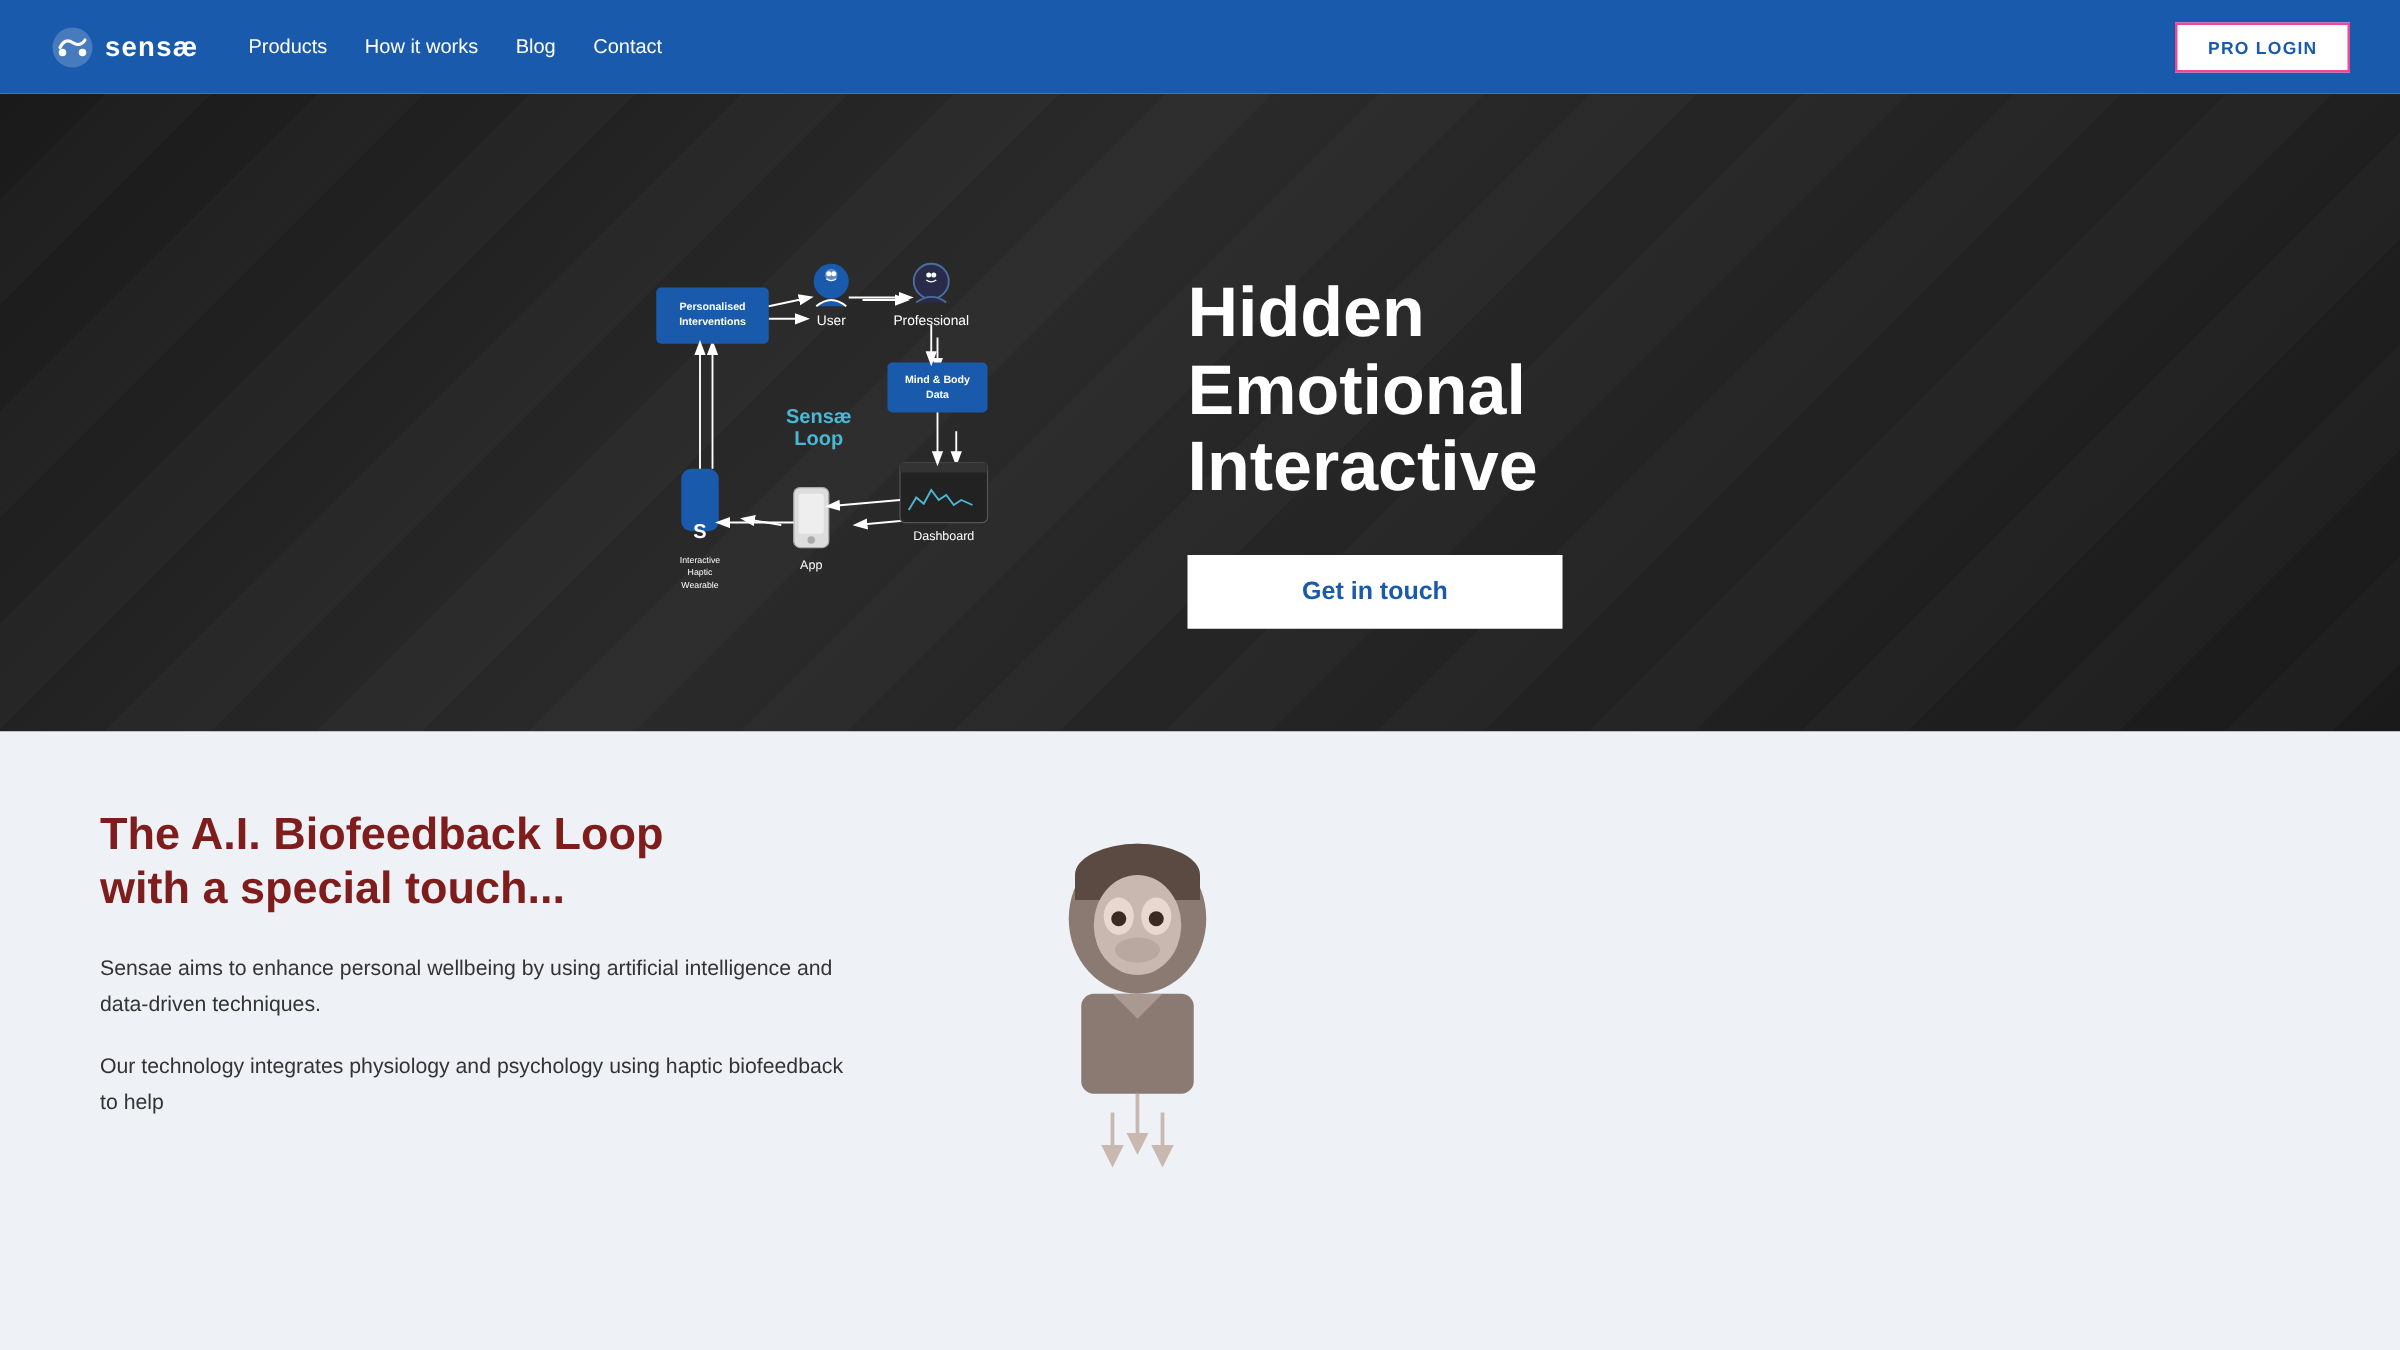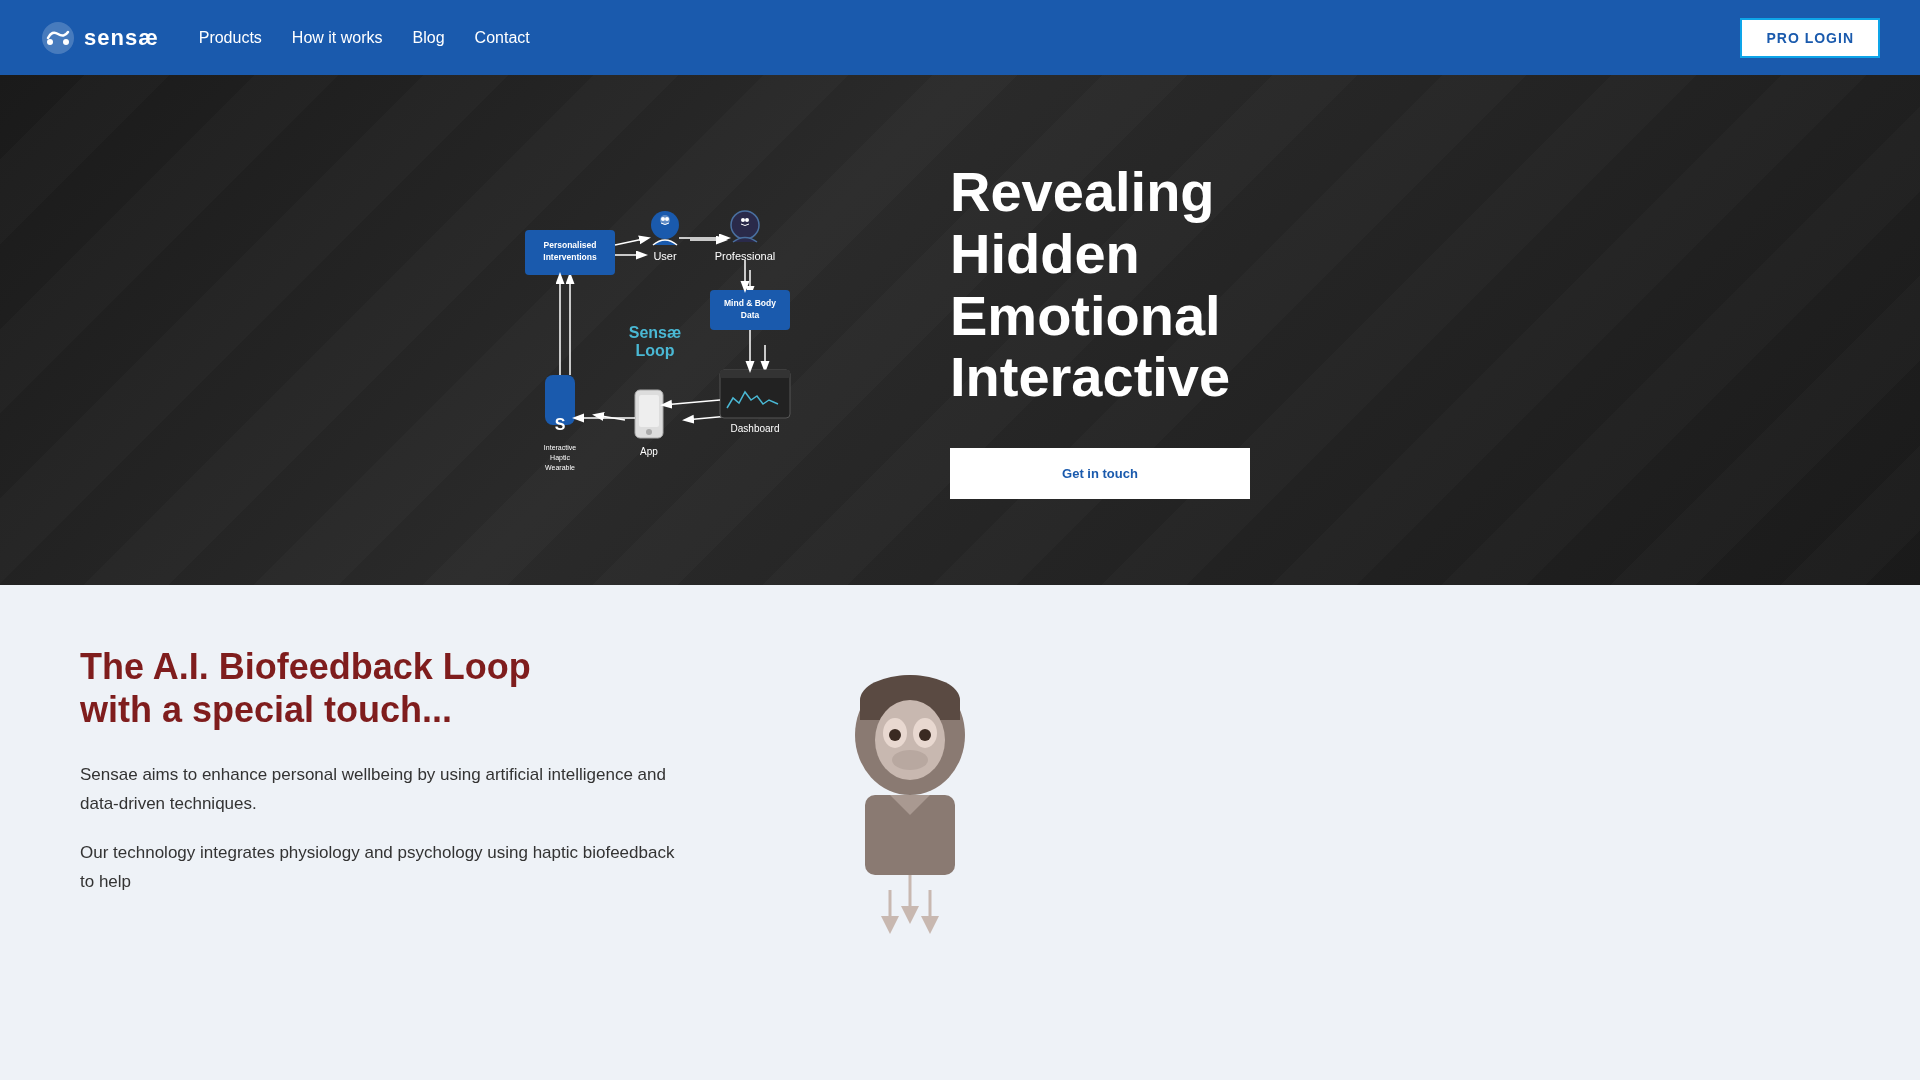--- a/index.html
+++ b/index.html
@@ -45,21 +45,21 @@
     }
     .nav-links li a {
       color: #fff;
       text-decoration: none;
       font-size: 16px;
       font-weight: 500;
     }
     .pro-login-btn {
       background: #fff;
       color: #1a5aad;
-      border: 2px solid #0ea5e9;
+      border: 2px solid #ec4899;
       padding: 10px 24px;
       font-size: 14px;
       font-weight: bold;
       letter-spacing: 1px;
       cursor: pointer;
       text-transform: uppercase;
     }
 
     
     .hero {
@@ -122,21 +122,21 @@
       font-size: 56px;
       font-weight: 900;
       line-height: 1.1;
       margin-bottom: 40px;
     }
     .get-in-touch-btn {
       background: #fff;
       color: #1a5aad;
       border: none;
       padding: 18px 48px;
-      font-size: 13px;
+      font-size: 20px;
       font-weight: 600;
       cursor: pointer;
       display: inline-block;
       text-decoration: none;
       min-width: 300px;
       text-align: center;
     }
 
     
     .lower-section {
@@ -288,21 +288,21 @@
 
         <path d="M209,78 L258,78" stroke="white" stroke-width="1.5" fill="none" marker-end="url(#arrow-white)"></path>
 
         <path d="M145,85 L178,78" stroke="white" stroke-width="1.5" fill="none" marker-end="url(#arrow-white)"></path>
 
       </svg>
     </div>
 
     <div class="hero-text">
       <h1 class="hero-title">
-        <span>Revealing</span><br>
+        <br>
         <span>Hidden</span><br>
         <span>Emotional</span><br>
         <span>Interactive</span>
       </h1>
       <a href="#" class="get-in-touch-btn">Get in touch</a>
     </div>
 
   </div>
 </section>
 

